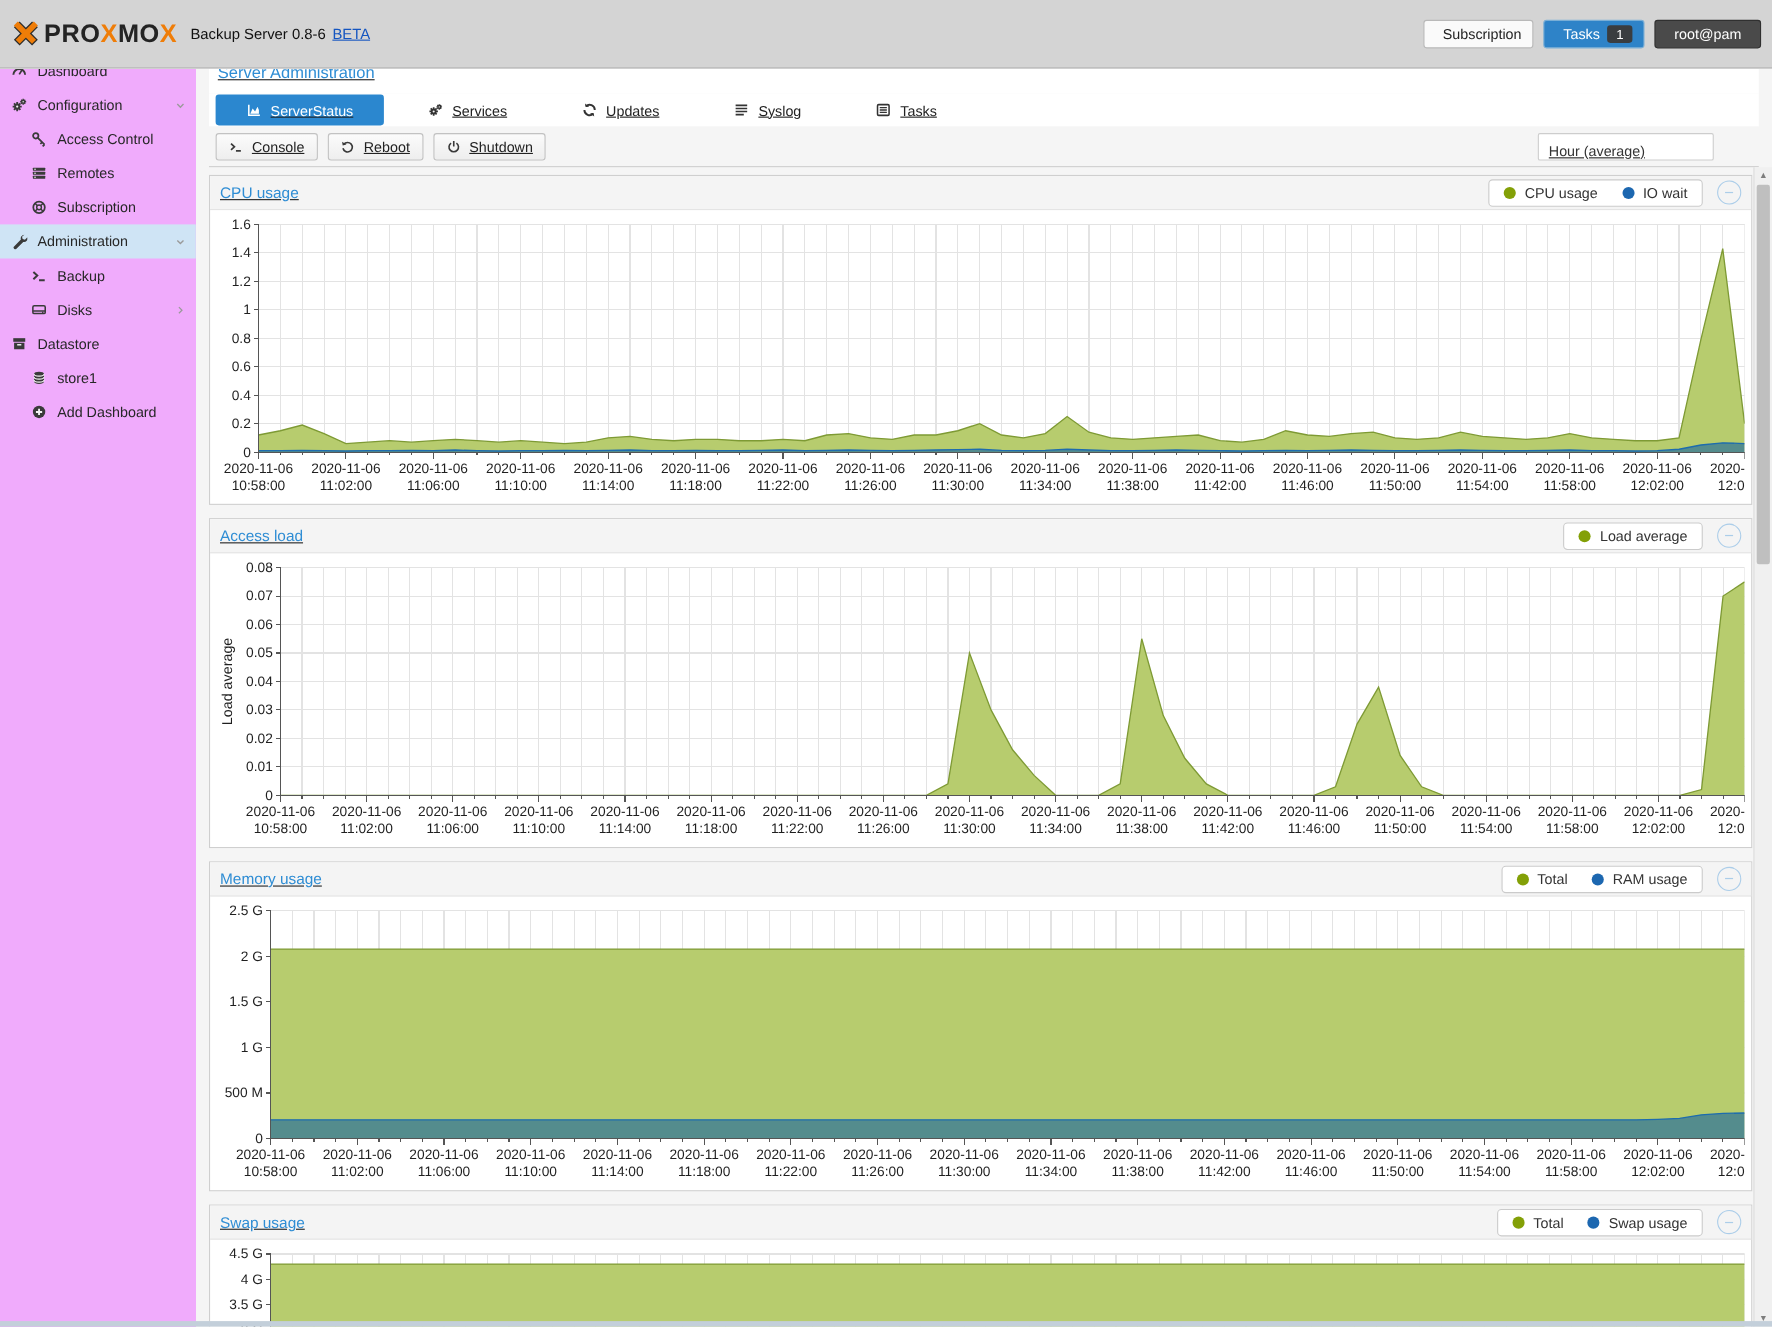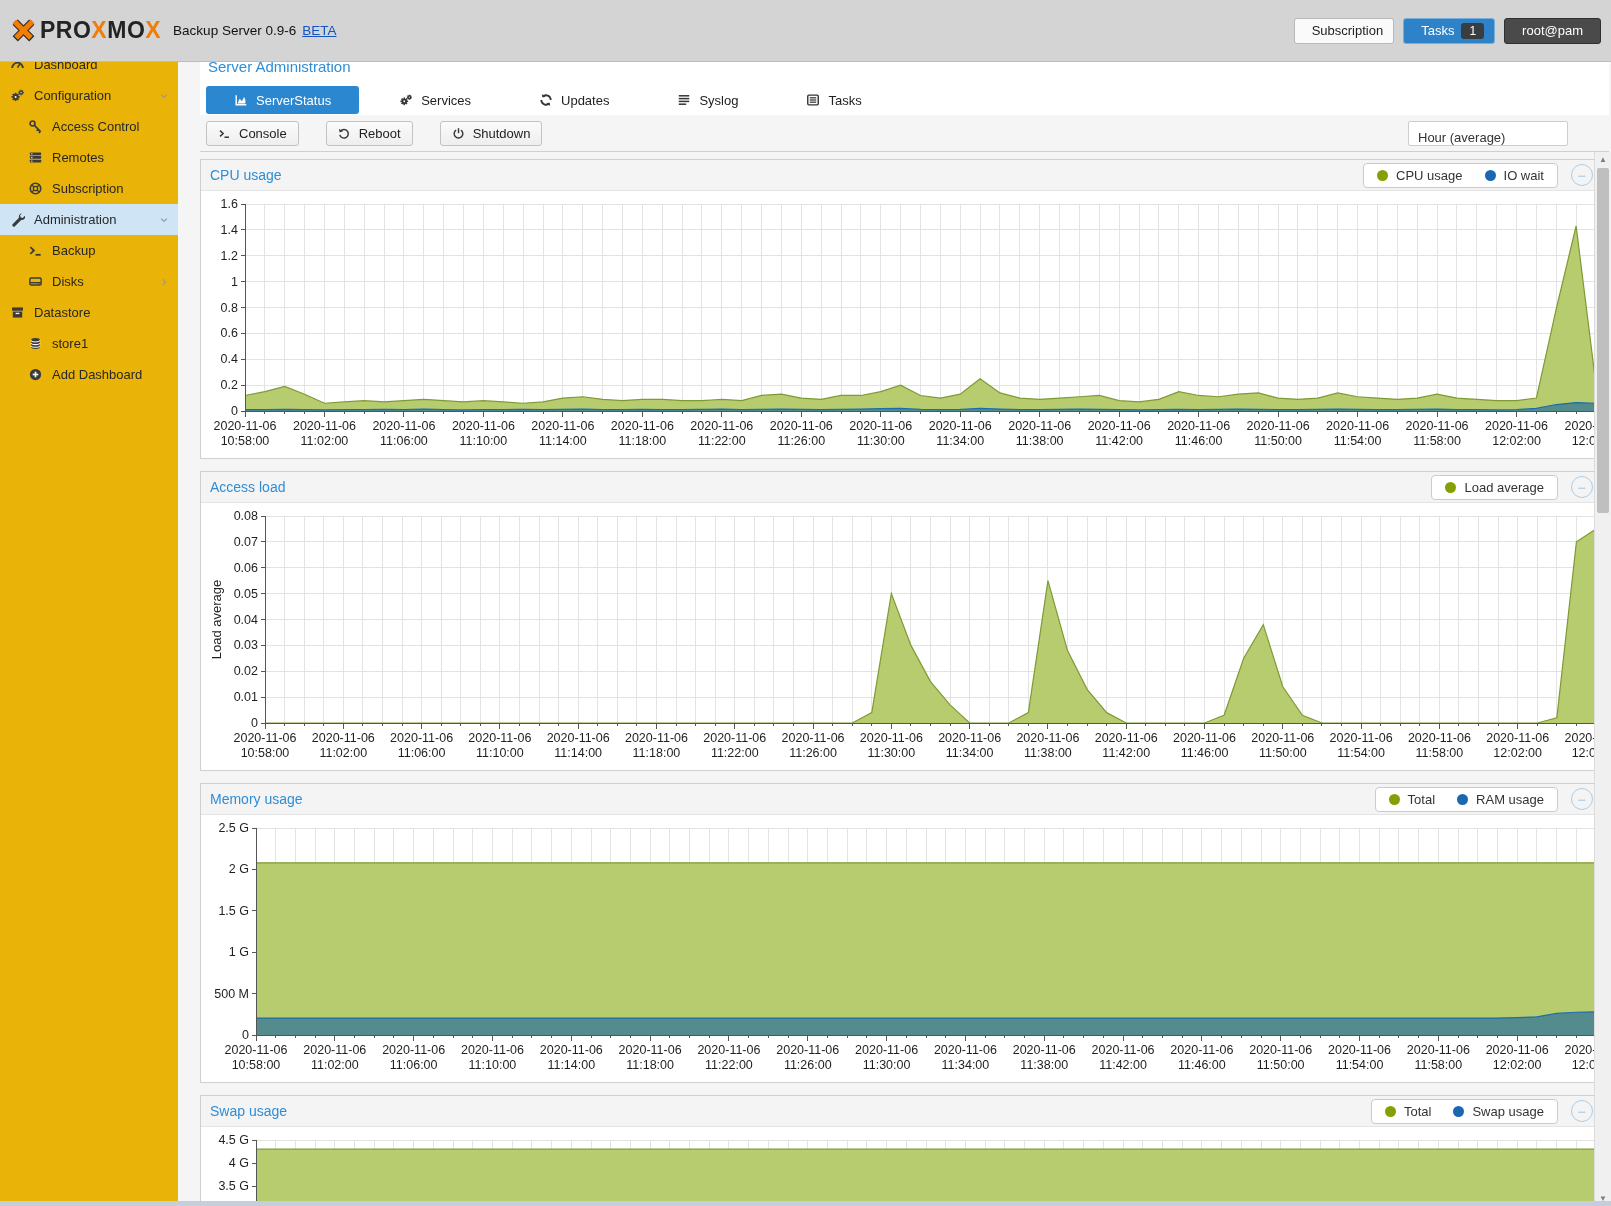--- a/index.html
+++ b/index.html
@@ -17,40 +17,40 @@
   .topbar-spacer { flex:1; }
   .tb-btn { height:26px; display:flex; align-items:center; gap:7px; padding:0 10px;
     border-radius:3px; font-size:13px; margin-left:9px; cursor:pointer; white-space:nowrap; }
   .tb-btn.doc  { background:#fafafa; border:1px solid #b9b9b9; color:#222; }
   .tb-btn.tasks{ background:#2e83c8; border:1px solid #79aed6; color:#fff; }
   .badge { background:#3a3d40; color:#fff; border-radius:3px; font-size:12px; padding:1px 8px; }
   .tb-btn.user { background:#4a4a4a; border:1px solid #303030; color:#fff; }
   .tb-btn .chev { display:flex; opacity:.85; }
 
   
-  .sidebar { position:fixed; top:47px; left:0; width:178px; bottom:0; background:#eab308; padding-top:2px; z-index:20; }
+  .sidebar { position:fixed; top:47px; left:0; width:178px; bottom:0; background:#f0abfc; padding-top:2px; z-index:20; }
   .side-item { height:31px; display:flex; align-items:center; gap:9px; font-size:13px;
     color:#272727; cursor:pointer; position:relative; padding-left:10px; }
   .side-item.indent1 { padding-left:28px; }
   .side-item.selected { background:#cfe4f5; }
   .icon { display:inline-flex; align-items:center; justify-content:center; color:#3a3a3a; flex:0 0 auto; }
   .side-item .trail { position:absolute; right:9px; color:#9a9a9a; display:flex; }
 
   
-  .content { position:fixed; left:200px; top:47px; width:1409px; bottom:0; overflow:hidden; }
+  .content { position:fixed; left:190px; top:47px; width:1409px; bottom:0; overflow:hidden;text-decoration:underline; }
   .page-header { height:38px; background:#fff; display:flex; align-items:center; padding-left:8px; }
   .page-title { color:#2f8dd4; font-size:15px; }
   .tabbar { height:30px; background:#fff; display:flex; align-items:center; gap:12px; padding-left:6px; }
   .tab { height:28px; display:flex; align-items:center; gap:8px; padding:0 28px;
     border-radius:3px; font-size:13px; color:#222; cursor:pointer; }
   .tab .icon { color:#333; }
   .tab.active { background:#2b87cf; color:#fff; }
   .tab.active .icon { color:#fff; }
   .toolbar { height:37px; background:#f5f5f5; border-bottom:1px solid #cfcfcf;
-    display:flex; align-items:center; gap:27px; padding:0 41px 0 6px; }
+    display:flex; align-items:center; gap:9px; padding:0 41px 0 6px; }
   .tool-btn { height:25px; background:linear-gradient(#fbfbfb,#eeeeee); border:1px solid #c2c2c2;
     border-radius:3px; display:flex; align-items:center; gap:8px; padding:0 11px; font-size:13px; color:#222; cursor:pointer; }
   .range-select { margin-left:auto; width:160px; height:25px; background:#fff; border:1px solid #cdcdcd;
     border-radius:2px; display:flex; align-items:flex-end; padding:0 9px; font-size:13px; color:#333; cursor:pointer; }
   .range-select .chev { margin-left:auto; color:#8a8a8a; display:flex; }
 
   
   .charts { padding-top:7px; }
   .panel { width:1403px; background:#fff; border:1px solid #cfcfcf; margin-bottom:12px; }
   .panel-header { height:31px; background:#f4f4f4; border-bottom:1px solid #e4e4e4;
@@ -86,21 +86,21 @@
     <span class="icon">
       <svg width="27" height="27" viewBox="0 0 16 16">
         <line x1="3.1" y1="3.1" x2="12.9" y2="12.9" stroke="#2b2b2b" stroke-width="4.4"></line>
         <line x1="12.9" y1="3.1" x2="3.1" y2="12.9" stroke="#2b2b2b" stroke-width="4.4"></line>
         <line x1="2.6" y1="2.6" x2="12.4" y2="12.4" stroke="#ef7d08" stroke-width="3.1"></line>
         <line x1="13.4" y1="2.6" x2="3.6" y2="12.4" stroke="#ef7d08" stroke-width="3.1"></line>
       </svg>
     </span>
     <span class="brand-text" id="brand-text"><span class="">P</span><span class="">R</span><span class="">O</span><span class="ox">X</span><span class="">M</span><span class="">O</span><span class="ox">X</span></span>
   </div>
-  <span class="topbar-title">Backup Server 0.9-6</span>
+  <span class="topbar-title">Backup Server 0.8-6</span>
   <a class="beta">BETA</a>
   <div class="topbar-spacer"></div>
   <div class="tb-btn doc">
     <span class="icon"></span>
     <span>Subscription</span>
   </div>
   <div class="tb-btn tasks">
     <span class="icon"></span>
     <span>Tasks</span>
     <span class="badge">1</span>

